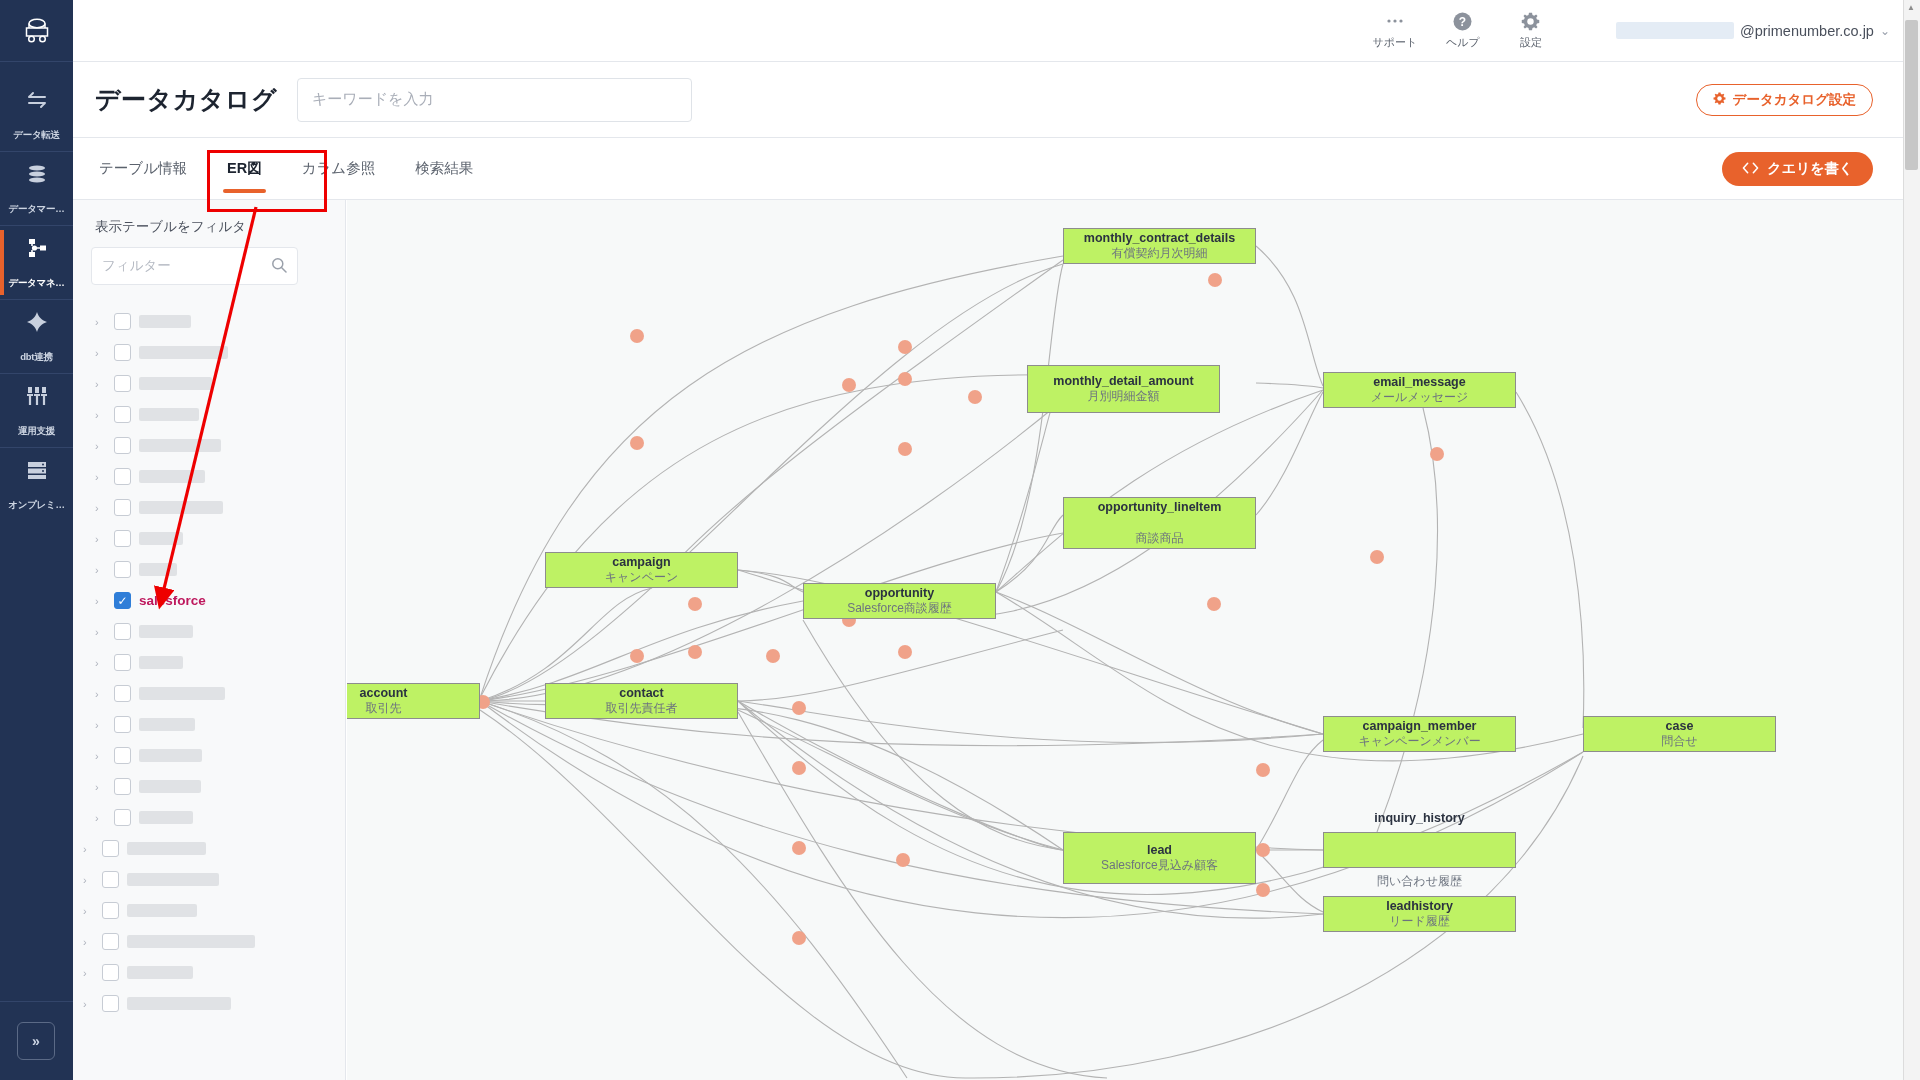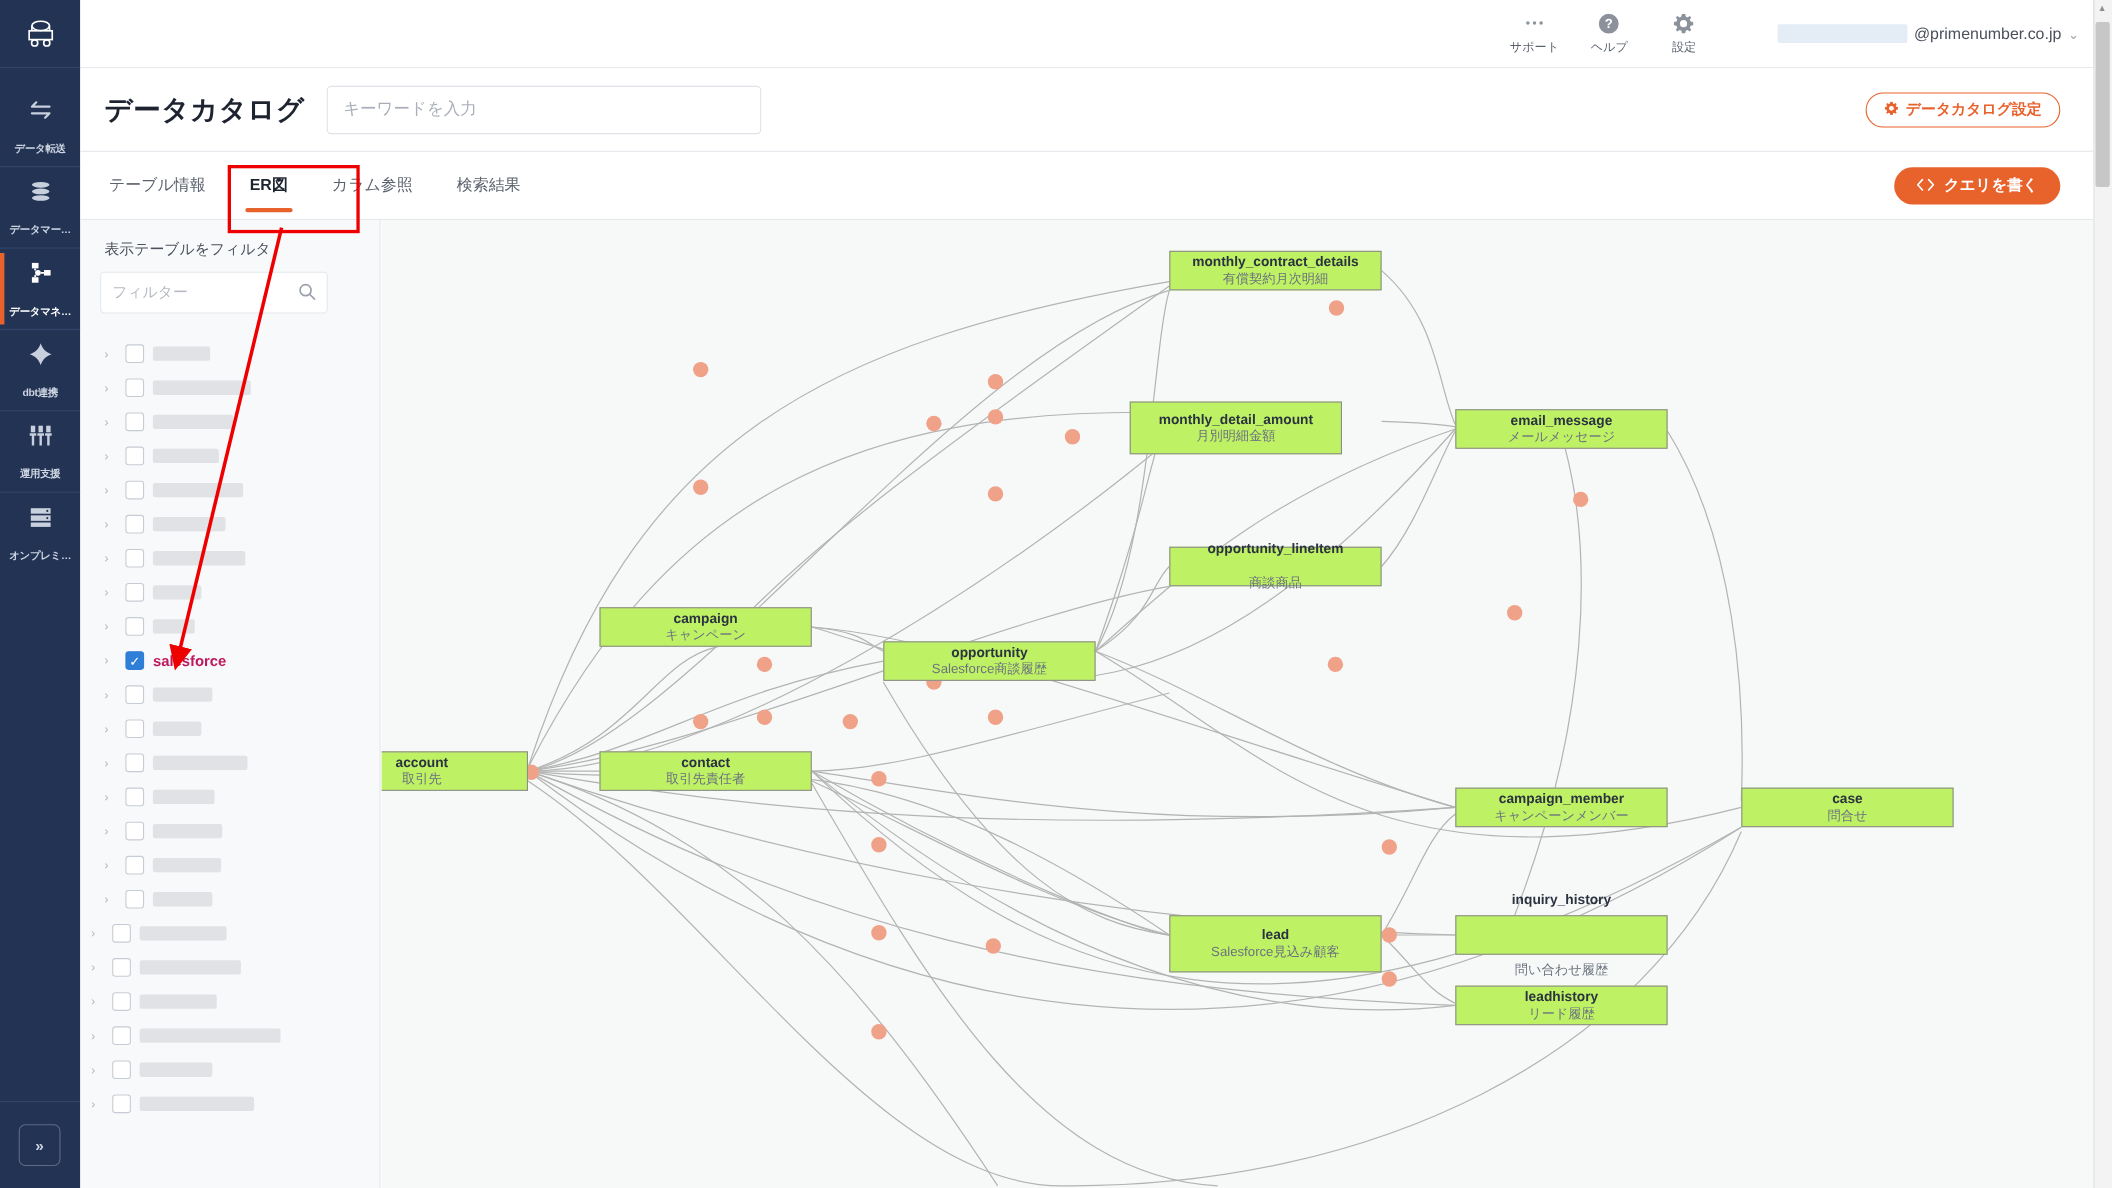--- a/index.html
+++ b/index.html
@@ -549,21 +549,21 @@
         <div class="er-desc">有償契約月次明細</div>
       </div>
       <div class="er-node" style="left: 680px; top: 165px; width: 193px; height: 48px;">
         <div class="er-name">monthly_detail_amount</div>
         <div class="er-desc">月別明細金額</div>
       </div>
       <div class="er-node" style="left: 976px; top: 172px; width: 193px; height: 36px;">
         <div class="er-name">email_message</div>
         <div class="er-desc">メールメッセージ</div>
       </div>
-      <div class="er-node" style="left: 716px; top: 297px; width: 193px; height: 36px; gap: 15px;">
+      <div class="er-node" style="left: 716px; top: 297px; width: 193px; height: 52px; gap: 15px;">
         <div class="er-name">opportunity_lineItem</div>
         <div class="er-desc">商談商品</div>
       </div>
       <div class="er-node" style="left: 198px; top: 352px; width: 193px; height: 36px;">
         <div class="er-name">campaign</div>
         <div class="er-desc">キャンペーン</div>
       </div>
       <div class="er-node" style="left: 456px; top: 383px; width: 193px; height: 36px;">
         <div class="er-name">opportunity</div>
         <div class="er-desc">Salesforce商談履歴</div>

